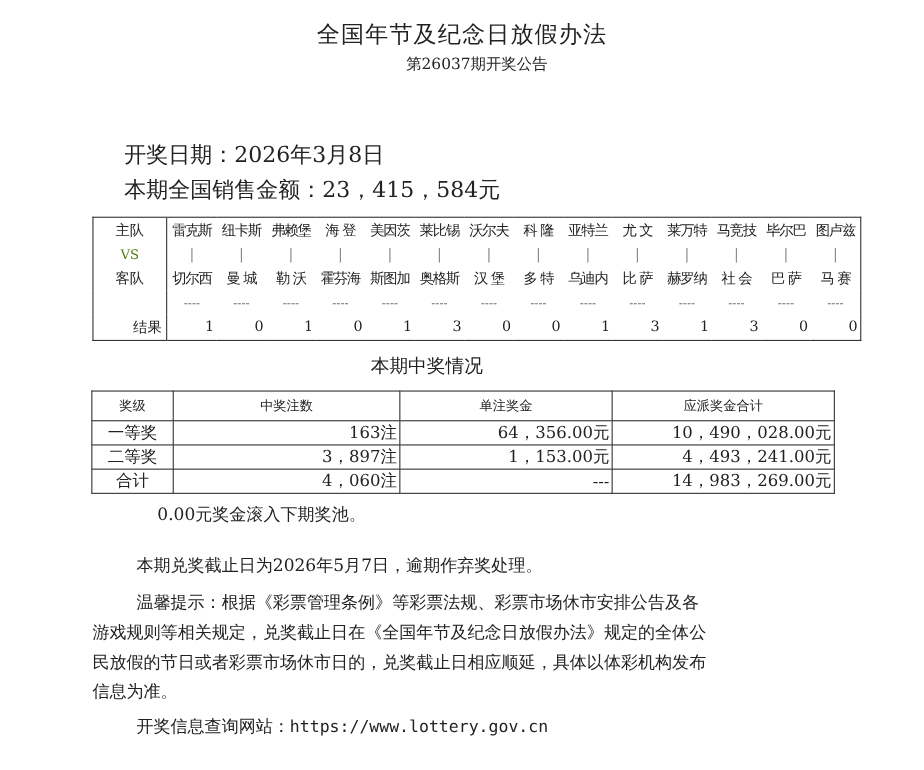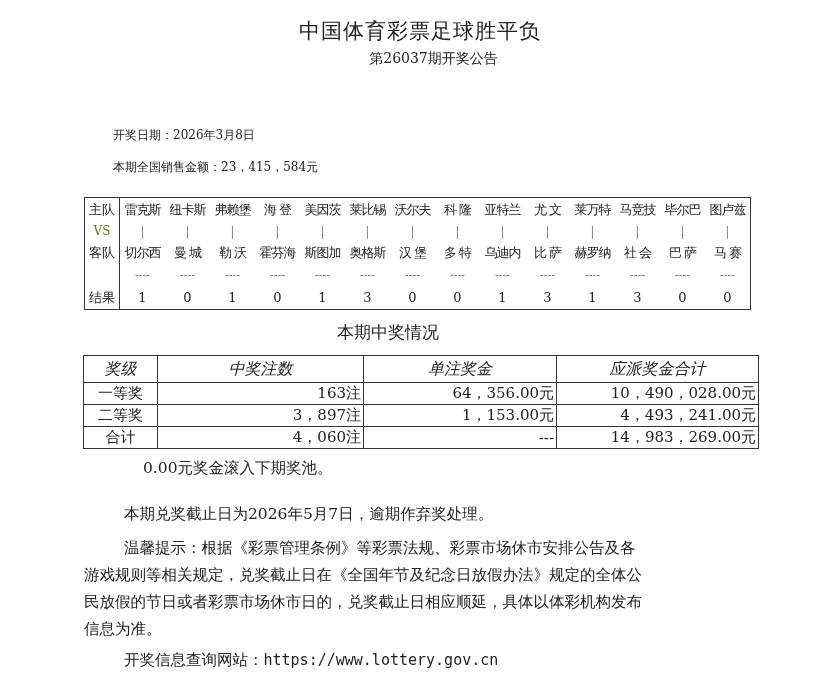--- a/index.html
+++ b/index.html
@@ -1,46 +1,46 @@
 <!DOCTYPE html>
 <html><head>
 <meta charset="utf-8">
 <style>
   html, body { margin:0; padding:0; background:#ffffff; }
   body { width:840px; height:700px; position:relative; overflow:hidden;
          font-family:"DejaVu Serif","Liberation Serif",serif; color:#222; }
   .abs { position:absolute; }
   .title { left:0; width:840px; top:17px; text-align:center; font-size:21px; letter-spacing:1px; }
   .subtitle { left:0; width:819px; top:50px; text-align:center; font-size:14px;padding-left:24px; }
-  .line { left:113px; font-size:12px; white-space:nowrap; }
+  .line { left:113px; font-size:20px; white-space:nowrap; }
   .match-table { left:84px; top:197px; border-collapse:collapse; border:1.5px solid #333; font-size:13px; }
   .match-table td { padding:0; text-align:center; white-space:nowrap; }
   .match-table td.lbl { width:34px; border-right:1.5px solid #333; }
   .match-table td.team { width:45px; letter-spacing:-1px; }
   .match-table tr.r-home td { height:23px; }
   .match-table tr.r-vs td { height:20px; color:#888; }
   .match-table tr.r-vs td.lbl { color:#4d7c0f; font-size:12px; }
   .match-table tr.r-away td { height:23px; }
   .match-table tr.r-dash td { height:22px; color:#666; font-size:11px; }
-  .match-table tr.r-res td { height:23px; }
+  .match-table tr.r-res td { height:23px;padding-left:32px; }
   .prize-heading { left:0; width:776px; top:321px; text-align:center; font-size:17px; }
   .prize-table { left:83px; top:355px; border-collapse:collapse; border:1.5px solid #333; font-size:15px; }
   .prize-table td { border:1.5px solid #333; padding:0 2px; white-space:nowrap; }
-  .prize-table tr.hdr td { height:26px; text-align:center; font-size:16px;font-style:italic; }
+  .prize-table tr.hdr td { height:26px; text-align:center; font-size:12px; }
   .prize-table tr.row td { height:21px; text-align:right; }
   .prize-table td.lvl { text-align:center !important; width:69px; }
   .prize-table td.c1 { width:201px; }
   .prize-table td.c2 { width:188px; }
   .prize-table td.c3 { width:197px; }
   .para { font-size:15.5px; line-height:26px; }
 </style>
 </head>
 <body>
 
-<div class="abs title">中国体育彩票足球胜平负</div>
+<div class="abs title">全国年节及纪念日放假办法</div>
 <div class="abs subtitle">第26037期开奖公告</div>
 
 <div class="abs line" style="top:127px;">
   <span>开奖日期：</span><span>2026年3月8日</span>
 </div>
 <div class="abs line" style="top:159px;">
   <span>本期全国销售金额：</span><span>23，415，584元</span>
 </div>
 
 <table class="abs match-table">

